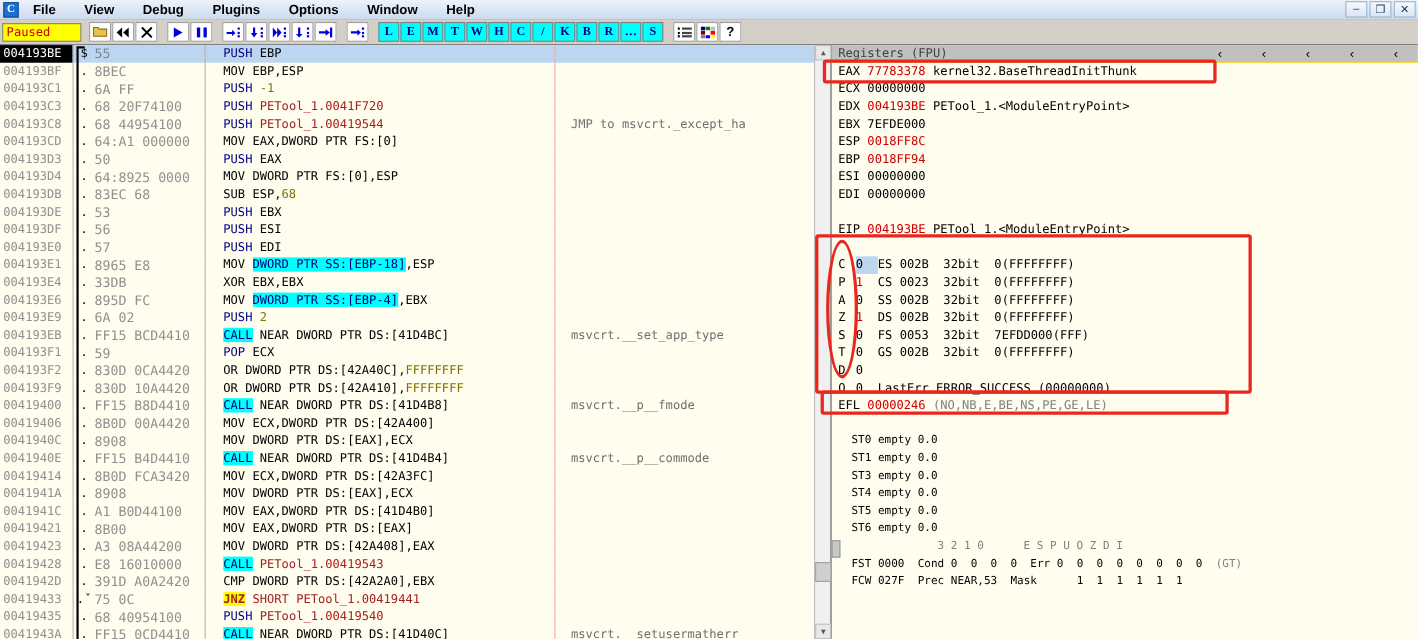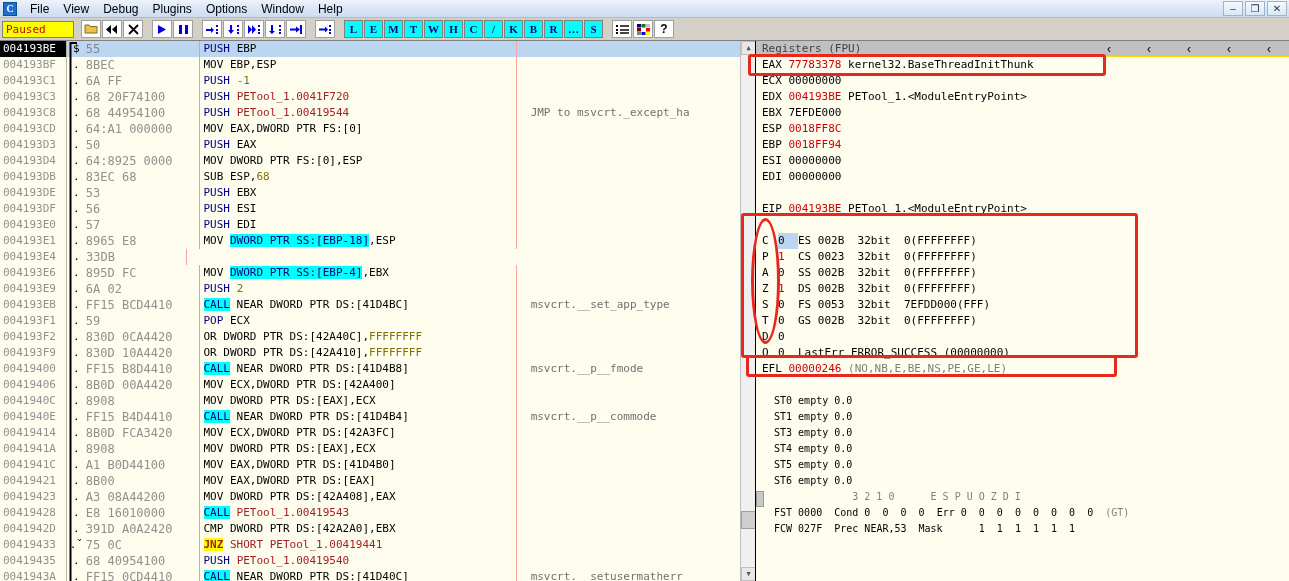--- a/index.html
+++ b/index.html
@@ -25,21 +25,21 @@
   }
   #titlebar .app-icon {
     width: 14px; height: 14px; margin-left: 3px; margin-right: 6px;
     background: #1f6fd0;
     color: #fff; font-weight: bold; font-size: 10px;
     font-family: "Liberation Serif", serif;
     display: flex; align-items: center; justify-content: center;
     border: 1px solid #0d4e9c;
   }
   .menu {
-    display: flex; align-items: center; gap: 0px;
+    display: flex; align-items: center; gap: 12px; font-weight: bold;
   }
   .menu-item {
     font-family: "Liberation Sans", sans-serif;
     font-size: 12px; color: #000;
     padding: 1px 7px;
     cursor: default;
   }
   .wincontrols {
     position: absolute; right: 2px; top: 1px;
     display: flex; gap: 2px;
@@ -135,24 +135,23 @@
     width: 100px;
     color: #909090;
     overflow: hidden;
     font-size: 12px;
   }
   .drow.sel .c-hex { color: #7a8896; }
   .c-ins {
     width: 318px;
     color: #000080;
     border-left: 1px solid #b8b4a0;
-    padding-left: 4px;
+    padding-left: 16px;
     overflow: hidden;
     font-size: 11px;
-    margin-left: 13px;
   }
   .c-cmt {
     width: 240px;
     color: #707070;
     border-left: 1px solid #fca5a5;
     padding-left: 14px;
     overflow: hidden;
     font-size: 11px;
   }
   .mn { color: #000080; }
@@ -494,20 +493,21 @@
           <div class="c-addr">004193E1</div>
           <div class="c-mark">.</div>
           <div class="c-hex">8965 E8</div>
           <div class="c-ins"><span class="plain">MOV </span><span class="hl-cyan">DWORD PTR SS:[EBP-18]</span><span class="plain">,ESP</span></div>
           <div class="c-cmt"></div>
         </div>
         <div class="drow">
           <div class="c-addr">004193E4</div>
           <div class="c-mark">.</div>
           <div class="c-hex">33DB</div>
+          <div class="c-ins"><span class="plain">XOR EBX,EBX</span></div>
           <div class="c-cmt"></div>
         </div>
         <div class="drow">
           <div class="c-addr">004193E6</div>
           <div class="c-mark">.</div>
           <div class="c-hex">895D FC</div>
           <div class="c-ins"><span class="plain">MOV </span><span class="hl-cyan">DWORD PTR SS:[EBP-4]</span><span class="plain">,EBX</span></div>
           <div class="c-cmt"></div>
         </div>
         <div class="drow">

